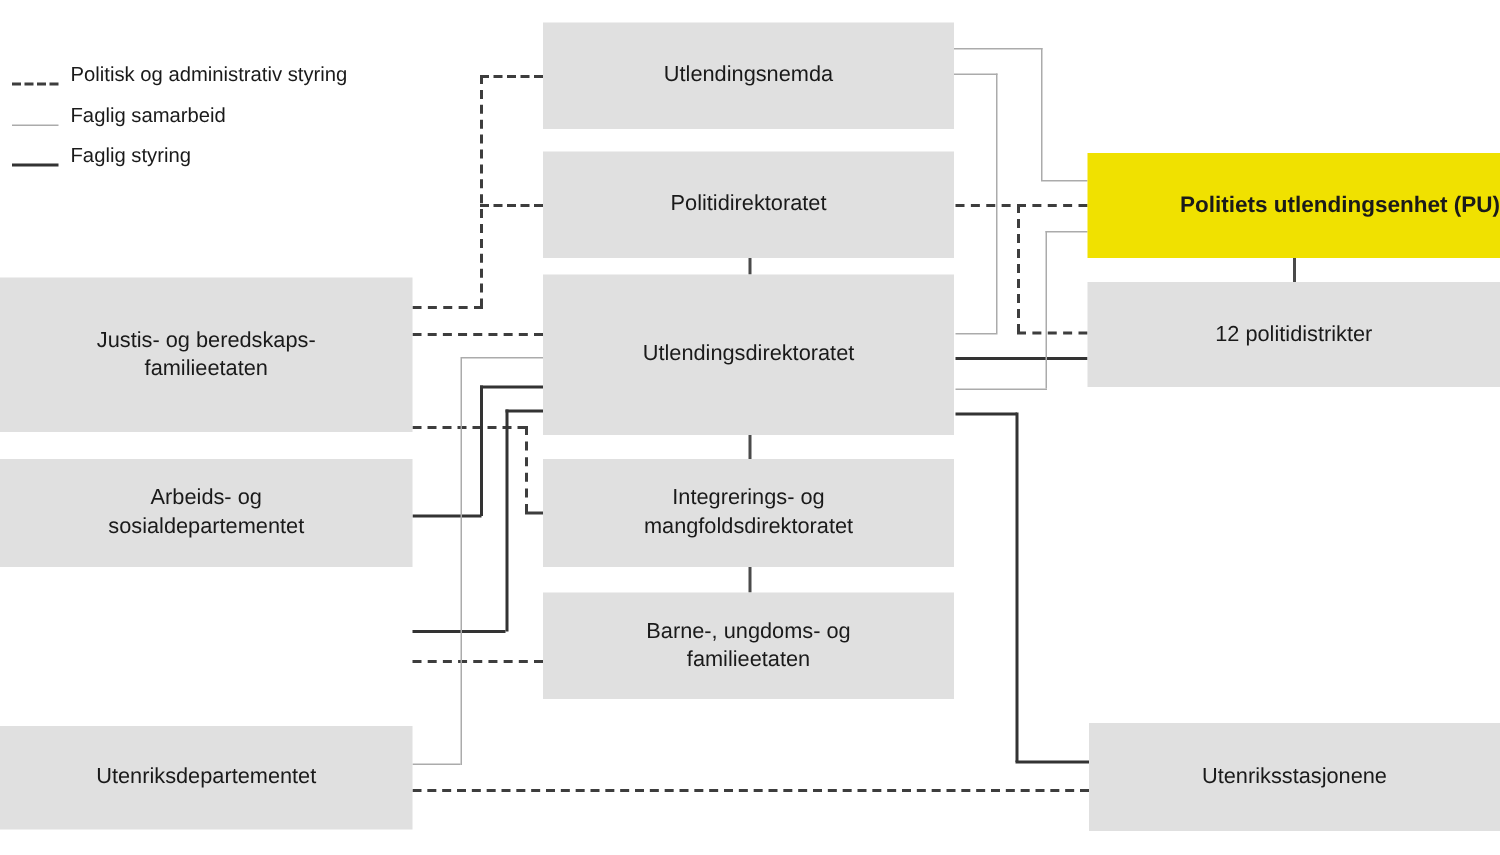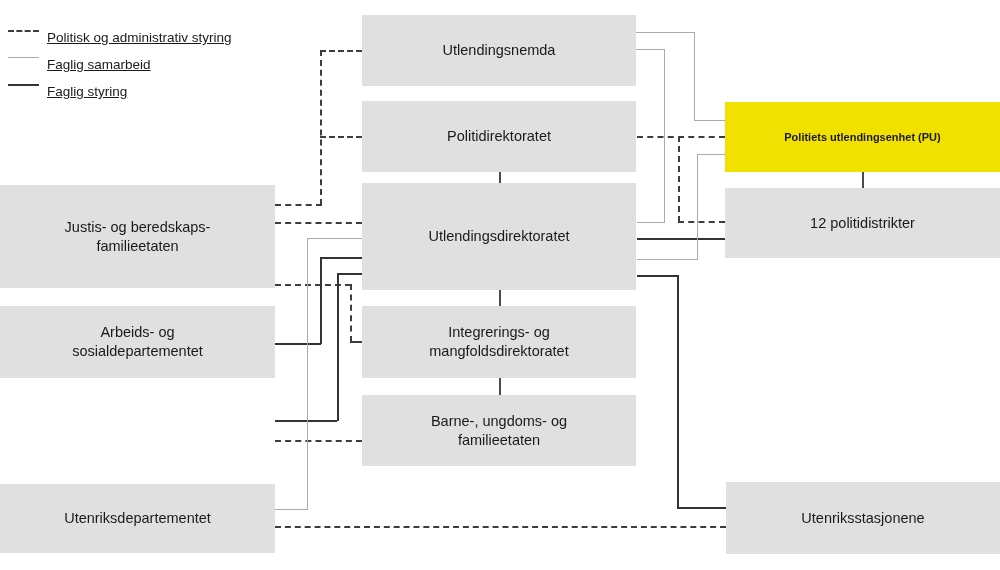--- a/index.html
+++ b/index.html
@@ -7,32 +7,32 @@
     position:relative;width:1000px;height:570px;overflow:hidden;
     font-family:"Liberation Sans","DejaVu Sans",sans-serif;
     color:#1a1a1a;background:#ffffff;
   }
   .box{
     position:absolute;background:#e0e0e0;
     display:flex;align-items:center;justify-content:center;
     text-align:center;font-size:14.5px;line-height:1.3;
     white-space:pre-line;
   }
-  .box.highlight{background:#f0e100;font-weight:bold;font-size:11px;}
+  .box.highlight{background:#f0e100;font-weight:bold;font-size:15px;justify-content:flex-end;}
   .hl{position:absolute;height:0;}            
   .vl{position:absolute;width:0;}             
   .dash-h{border-top:2px dashed #3d3d3d;}
   .dash-v{border-left:2px dashed #3d3d3d;}
   .solid-h{border-top:2px solid #333333;}
   .solid-v{border-left:2px solid #333333;}
   .conn-v{border-left:2px solid #4a4a4a;}
   .gray-h{border-top:1.5px solid #ababab;}
   .gray-v{border-left:1.5px solid #ababab;}
   .legend{position:absolute;left:8px;top:30px;}
-  .legend-row{display:flex;align-items:flex-start;height:27px;text-decoration:underline;}
+  .legend-row{display:flex;align-items:flex-end;height:27px;}
   .legend-sample{width:31px;margin-right:8px;flex:0 0 auto;}
   .legend-label{font-size:13.5px;white-space:nowrap;}
 </style>
 </head>
 <body>
 
 <div id="canvas">
 
   <div class="legend">
     <div class="legend-row">

